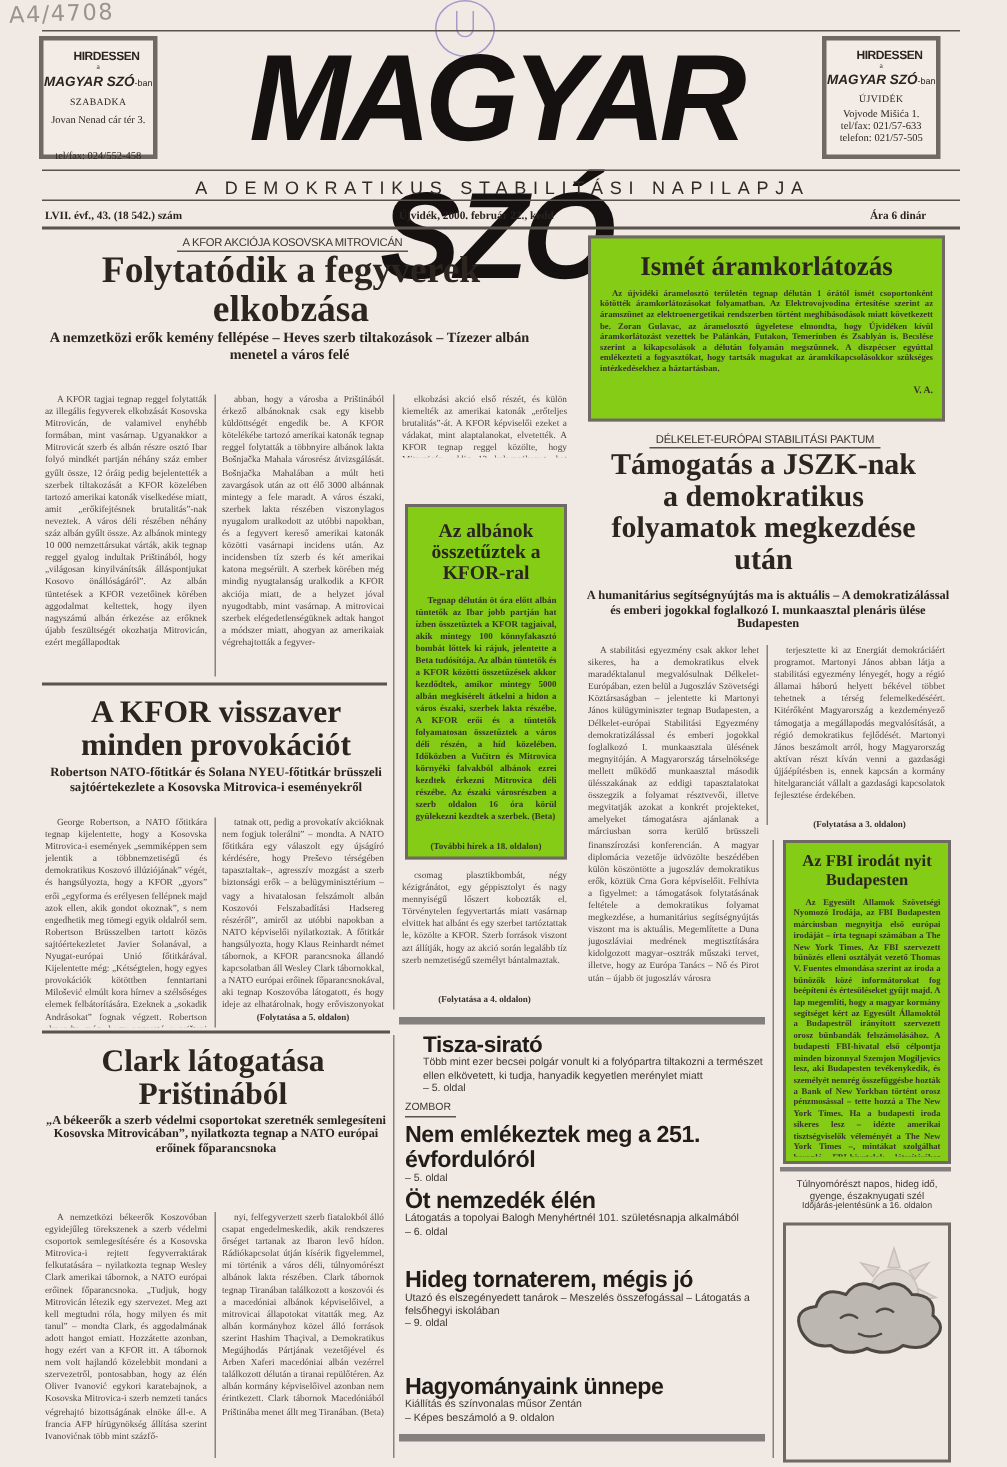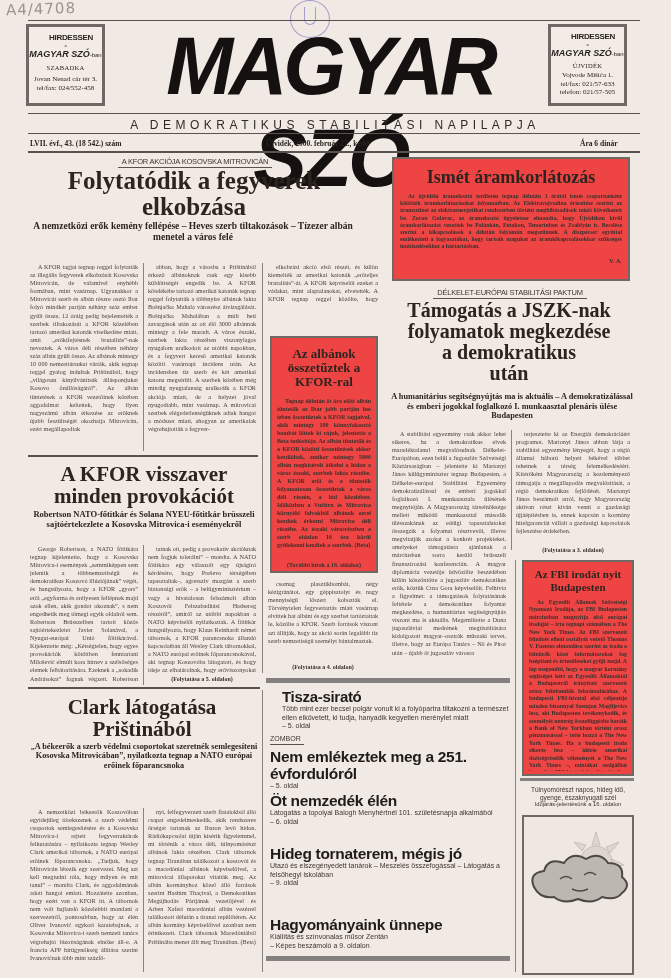--- a/index.html
+++ b/index.html
@@ -51,21 +51,21 @@
     color: #3a3430; letter-spacing: -0.2px;
   }
   .kicker span { border-bottom: 1px solid #5a524c; padding: 0 4px 1px; }
   .headline { font-family: "Liberation Serif", serif; font-weight: bold; text-align: center; color: #2b241f; }
   .subhead { font-family: "Liberation Serif", serif; font-weight: bold; text-align: center; font-size: 9.5px; line-height: 1.15; color: #2b241f; }
   .body-text {
     font-size: 6.2px; line-height: 8.1px; text-align: justify; color: #4a423c;
     overflow: hidden; text-indent: 8px;
   }
   .col-sep { position: absolute; width: 1px; background: #8a827c; }
-  .box { position: absolute; border: 2px solid #6f6864; background: #ef4444; }
+  .box { position: absolute; border: 2px solid #6f6864; background: #84cc16; }
   .box-bold-text { font-weight: bold; color: #3a322c; }
   .sans-hl { font-family: "Liberation Sans", sans-serif; font-weight: bold; color: #201c19; letter-spacing: -0.3px; }
   .sans-desc { font-family: "Liberation Sans", sans-serif; font-size: 7px; line-height: 8.5px; color: #3c3632; }
   .bar { position: absolute; background: #858080; height: 5px; }
   .weather-box { position: absolute; border: 2px solid #6f6864; background: #efe8e2; overflow: hidden; }
 </style>
 </head>
 <body>
 
 <div class="abs handwritten">A4/4708</div>
@@ -74,21 +74,21 @@
   </div>
 
 <div class="rule" style="left:28px; top:20px; width:612px;"></div>
 
 <div class="abs adbox" style="left:26px;">
   <div class="hird">HIRDESSEN</div>
   <div class="a">a</div>
   <div class="mszo"><span>MAGYAR SZÓ</span><small>-ban</small></div>
   <div class="city">SZABADKA</div>
   <div class="addr">Jovan Nenad cár tér 3.</div>
-  <div class="addr" style="margin-top:0">tel/fax: 024/552-458</div>
+  <div class="addr" style="margin-top:16px">tel/fax: 024/552-458</div>
 </div>
 
 <div class="abs masthead">MAGYAR SZÓ</div>
 
 <div class="abs adbox" style="left:548px; padding-top:5px;">
   <div class="hird">HIRDESSEN</div>
   <div class="a">a</div>
   <div class="mszo"><span>MAGYAR SZÓ</span><small>-ban</small></div>
   <div class="city" style="margin-top:4px">ÚJVIDÉK</div>
   <div class="addr" style="margin-top:1px">Vojvode Mišića 1.</div>
@@ -151,22 +151,22 @@
 
 <div class="box" style="left:392px; top:157px; width:238px; height:124px;">
   <div class="headline" style="font-size:18px; line-height:20px; margin-top:8px;">Ismét áramkorlátozás</div>
   <div class="body-text box-bold-text" style="margin:6px 6px 0; height:62px; font-size:5.8px; line-height:7.2px;">Az újvidéki áramelosztó területén tegnap délután 1 órától ismét csoportonként kötötték áramkorlátozásokat folyamatban. Az Elektrovojvodina értesítése szerint az áramszünet az elektroenergetikai rendszerben történt meghibásodások miatt következett be. Zoran Gulavac, az áramelosztó ügyeletese elmondta, hogy Újvidéken kívül áramkorlátozást vezettek be Palánkán, Futakon, Temerinben és Zsablyán is. Becslése szerint a kikapcsolások a délután folyamán megszűnnek. A diszpécser egyúttal emlékezteti a fogyasztókat, hogy tartsák magukat az áramkikapcsolásokkor szükséges intézkedésekhez a háztartásban.</div>
   <div class="box-bold-text" style="text-align:right; font-size:6.5px; margin-right:6px; margin-top:2px;">V. A.</div>
 </div>
 
 <div class="abs kicker" style="left:388px; top:288px; width:244px;"><span>DÉLKELET-EURÓPAI STABILITÁSI PAKTUM</span></div>
 <div class="abs headline" style="left:384px; top:300px; width:250px; font-size:20px; line-height:21px;">
   <div>Támogatás a JSZK-nak</div>
+  <div>a demokratikus</div>
   <div>folyamatok megkezdése</div>
-  <div>a demokratikus</div>
   <div>után</div>
 </div>
 <div class="abs subhead" style="left:390px; top:392px; width:244px; font-size:8.3px;">A humanitárius segítségnyújtás ma is aktuális – A demokratizálással és emberi jogokkal foglalkozó I. munkaasztal plenáris ülése Budapesten</div>
 <div class="abs body-text" style="left:392px; top:430px; width:114px; height:244px;">A stabilitási egyezmény csak akkor lehet sikeres, ha a demokratikus elvek maradéktalanul megvalósulnak Délkelet-Európában, ezen belül a Jugoszláv Szövetségi Köztársaságban – jelentette ki Martonyi János külügyminiszter tegnap Budapesten, a Délkelet-európai Stabilitási Egyezmény demokratizálással és emberi jogokkal foglalkozó I. munkaasztala ülésének megnyitóján. A Magyarország társelnöksége mellett működő munkaasztal második ülésszakának az eddigi tapasztalatokat összegzik a folyamat résztvevői, illetve megvitatják azokat a konkrét projekteket, amelyeket támogatásra ajánlanak a márciusban sorra kerülő brüsszeli finanszírozási konferencián. A magyar diplomácia vezetője üdvözölte beszédében külön köszöntötte a jugoszláv demokratikus erők, köztük Crna Gora képviselőit. Felhívta a figyelmet: a támogatások folytatásának feltétele a demokratikus folyamat megkezdése, a humanitárius segítségnyújtás viszont ma is aktuális. Megemlítette a Duna jugoszláviai medrének megtisztítására kidolgozott magyar–osztrák műszaki tervet, illetve, hogy az Európa Tanács – Nő és Pirot után – újabb öt jugoszláv városra</div>
 <div class="col-sep" style="left:511px; top:430px; height:120px;"></div>
 <div class="abs body-text" style="left:516px; top:430px; width:114px; height:110px;">terjesztette ki az Energiát demokráciáért programot. Martonyi János abban látja a stabilitási egyezmény lényegét, hogy a régió államai háború helyett békével többet tehetnek a térség felemelkedéséért. Kitérőként Magyarország a kezdeményező támogatja a megállapodás megvalósítását, a régió demokratikus fejlődését. Martonyi János beszámolt arról, hogy Magyarország aktívan részt kíván venni a gazdasági újjáépítésben is, ennek kapcsán a kormány hitelgaranciát vállalt a gazdasági kapcsolatok fejlesztése érdekében.</div>
 <div class="abs box-bold-text" style="left:516px; top:547px; width:114px; font-size:6px; text-align:center;">(Folytatása a 3. oldalon)</div>
 
 <div class="box" style="left:522px; top:560px; width:112px; height:216px;">
   <div class="headline" style="font-size:11px; line-height:12.5px; margin-top:6px;">

